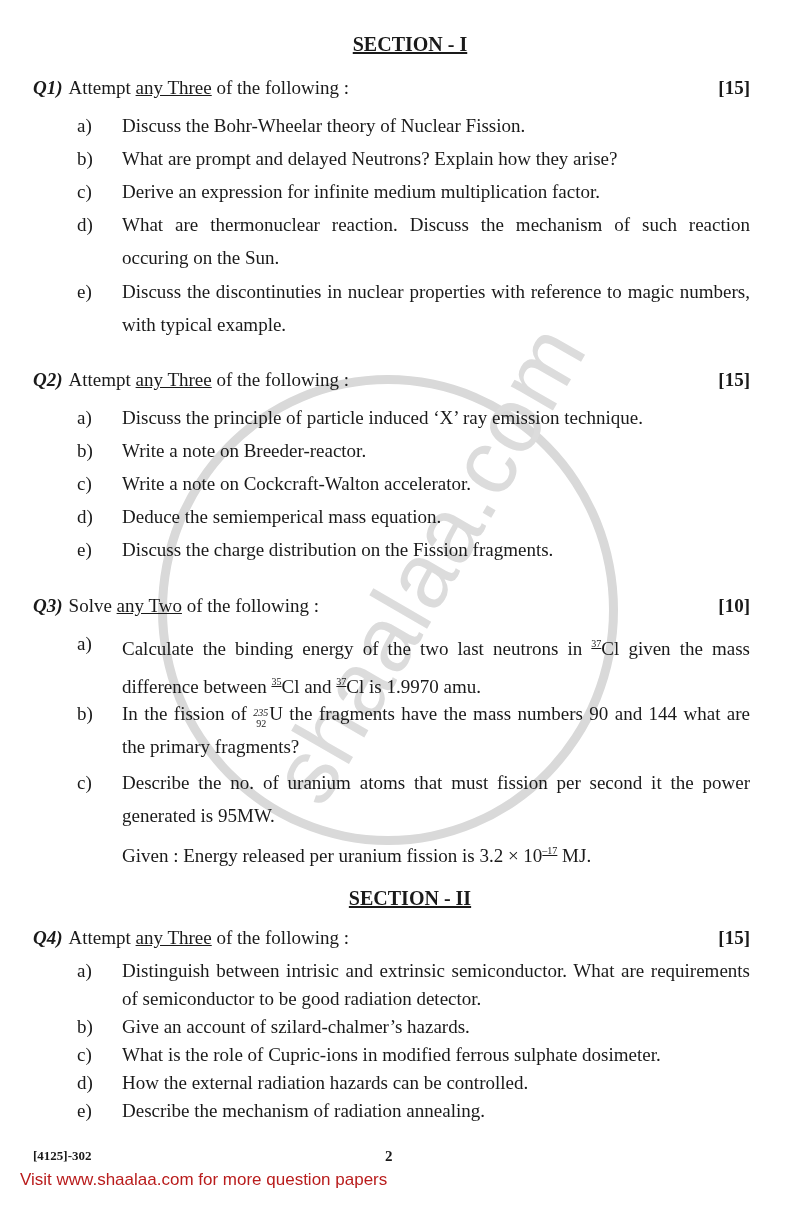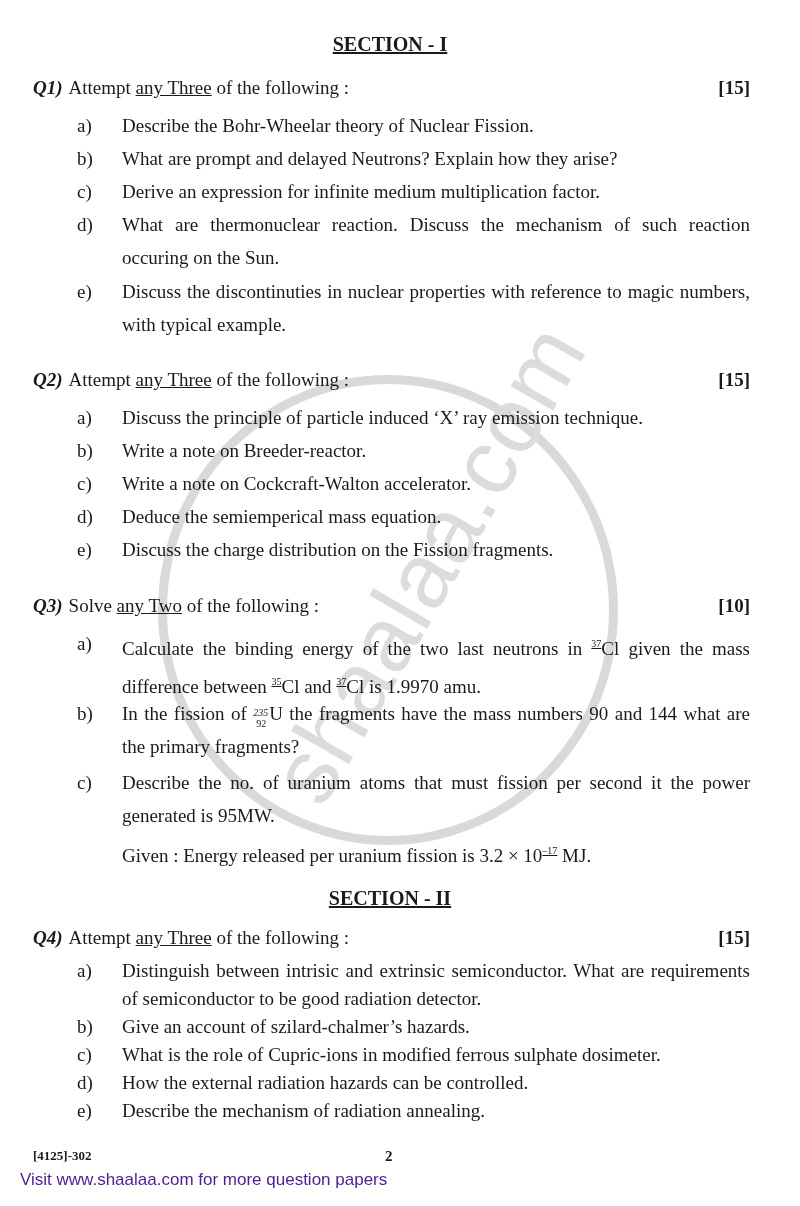--- a/index.html
+++ b/index.html
@@ -9,62 +9,62 @@
 
   .watermark-circle { position:absolute; left:158px; top:375px; width:460px; height:470px;
     border:9px solid #d9d9d9; border-radius:50%; box-sizing:border-box; z-index:0; }
   .watermark-text { position:absolute; left:190px; top:560px; width:420px; text-align:center;
     font-family:"Liberation Sans", sans-serif; font-size:92px; color:#dcdcdc;
     transform:rotate(-60deg); transform-origin:50% 50%; z-index:0; letter-spacing:1px; }
 
   .content { position:absolute; left:0; top:0; width:800px; z-index:1; }
 
   .section-title { position:absolute; left:0; width:780px; text-align:center;
-    font-weight:bold; font-size:20px; text-decoration:underline; }
+    font-weight:bold; font-size:20px; text-decoration:underline;padding-left:20px; }
 
   .q-head { position:absolute; left:33px; width:717px; font-size:19px; height:24px; }
   .q-num { font-style:italic; font-weight:bold; margin-right:6px; }
   .q-inst u { text-decoration:underline; }
   .q-marks { position:absolute; right:0; top:0; font-weight:bold; }
 
   .item { position:absolute; left:77px; width:673px; font-size:19px; line-height:33px; }
   .item .lbl { position:absolute; left:0; top:0; width:40px; }
   .item .txt { display:block; margin-left:45px; text-align:justify; }
   .item.tight { line-height:28px; }
   .sub-note { position:absolute; left:122px; font-size:19px; }
 
   sup { font-size:10px; vertical-align:8px;text-decoration:underline; }
   .nuclide { display:inline-block; position:relative; width:16px; height:20px; vertical-align:-2px; }
   .nuclide .a { position:absolute; top:-6px; left:0; font-size:10px;font-style:italic; }
   .nuclide .z { position:absolute; top:5px; left:3px; font-size:10px; }
 
   .footer-code { position:absolute; left:33px; top:1148px; font-size:13px; font-weight:bold; }
   .footer-page { position:absolute; left:385px; top:1148px; font-size:15px; font-weight:bold; }
   .visit-line { position:absolute; left:20px; top:1170px; font-family:"Liberation Sans", sans-serif;
-    font-size:17px; color:#4c1d95; }
+    font-size:17px; color:#b91c1c; }
 </style>
 </head>
 <body>
 
 <div class="page">
 
   <div class="watermark-circle"></div>
   <div class="watermark-text">shaalaa.com</div>
 
   <div class="content">
 
     <div class="section-title" style="top:33px;">SECTION - I</div>
 
     <div class="q-head" style="top:77px;">
       <span class="q-num">Q1)</span><span class="q-inst"><span>Attempt </span><u>any Three</u><span> of the following :</span></span>
       <span class="q-marks">[15]</span>
     </div>
     <div class="item" style="top:109px;">
         <span class="lbl">a)</span>
-        <span class="txt">Describe the Bohr-Wheelar theory of Nuclear Fission.</span>
+        <span class="txt">Discuss the Bohr-Wheelar theory of Nuclear Fission.</span>
       </div>
     <div class="item" style="top:142px;">
         <span class="lbl">b)</span>
         <span class="txt">What are prompt and delayed Neutrons? Explain how they arise?</span>
       </div>
     <div class="item" style="top:175px;">
         <span class="lbl">c)</span>
         <span class="txt">Derive an expression for infinite medium multiplication factor.</span>
       </div>
     <div class="item" style="top:208px;">

